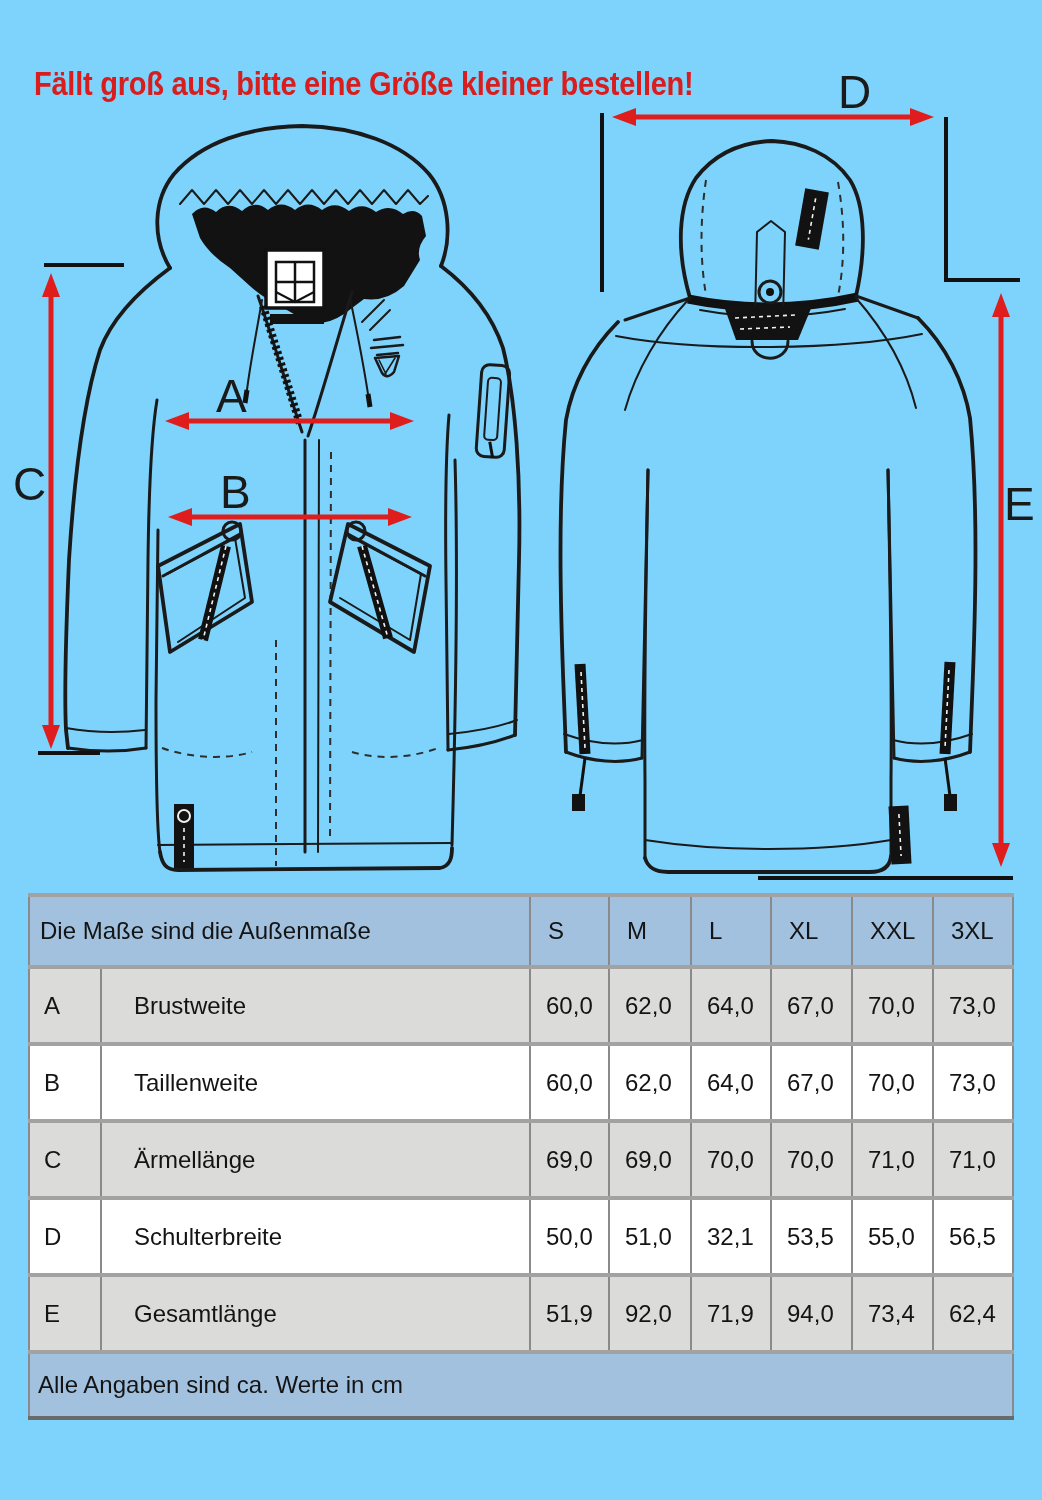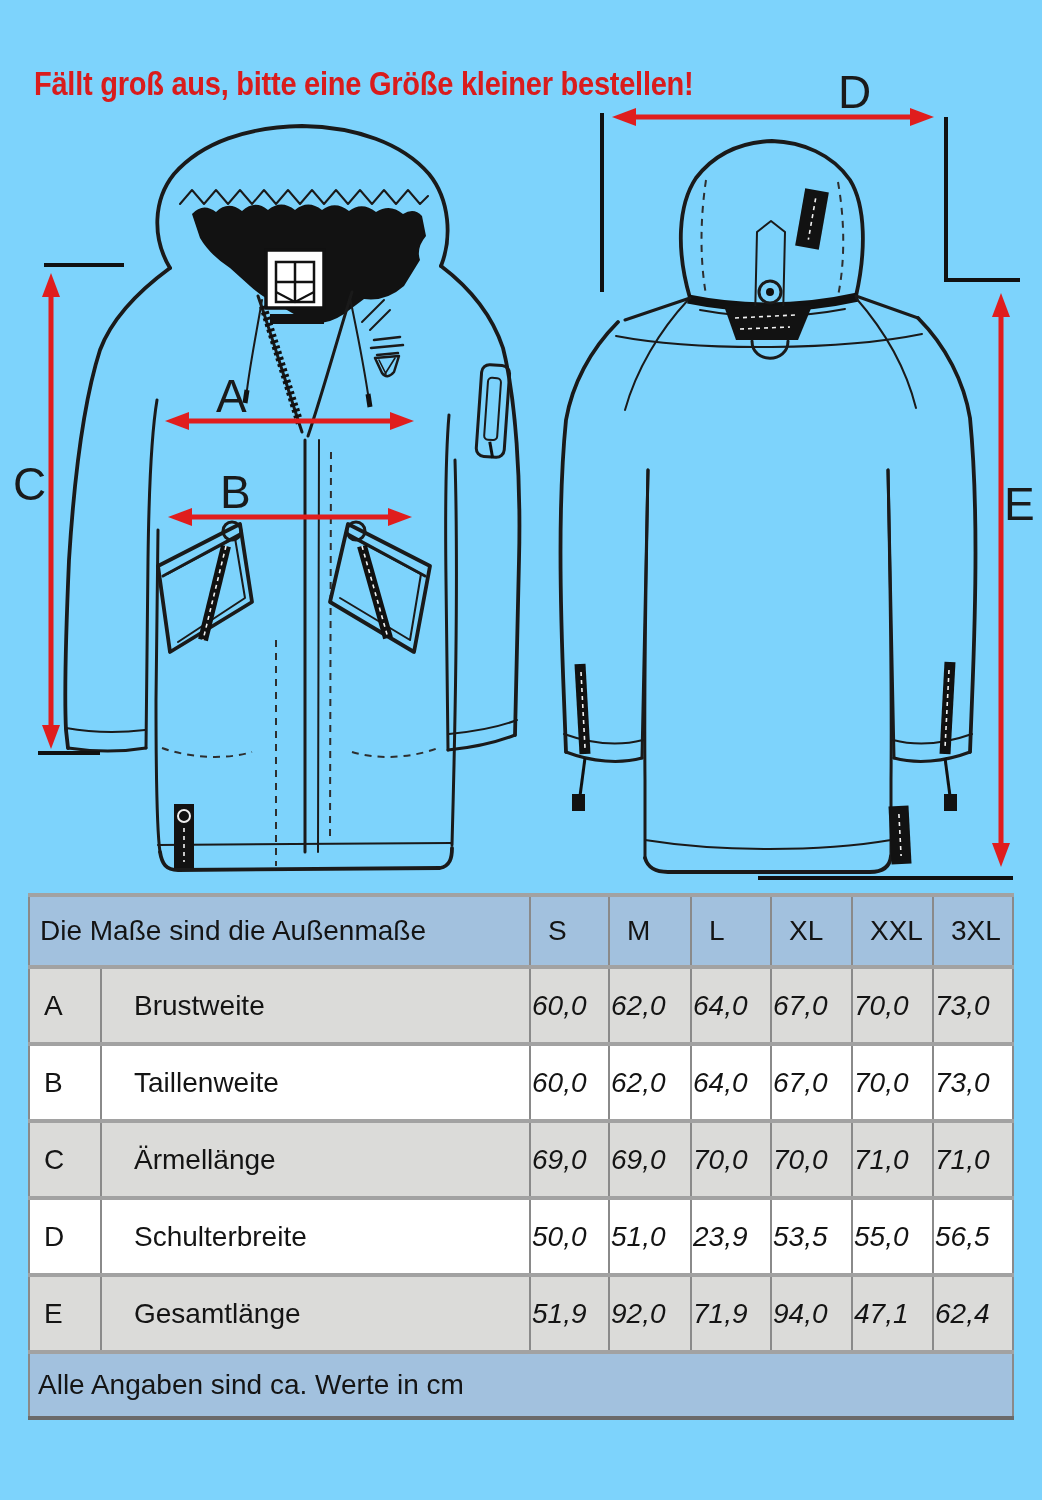--- a/index.html
+++ b/index.html
@@ -15,36 +15,36 @@
   .fillk{fill:#121212;stroke:none;}
   .stitch{stroke:#2e2e2e;stroke-width:2;stroke-dasharray:7 6;fill:none;}
   .teeth{stroke:#111;stroke-width:8;stroke-dasharray:3 3;fill:none;}
   .whitemark{stroke:#f2f2f2;stroke-width:1.6;stroke-dasharray:4 4;fill:none;}
   .arrow{stroke:var(--accent-red,#e01d1d);stroke-width:5;fill:none;}
   .arrow-head{fill:var(--accent-red,#e01d1d);stroke:none;}
   .tick{stroke:#111;stroke-width:4;fill:none;}
   .mlabel{font-size:46px;fill:#1a1a1a;}
   
   table.size-table{position:absolute;left:28px;top:893px;width:984px;border-collapse:collapse;
-       table-layout:fixed;font-size:28px;color:#141414;
+       table-layout:fixed;font-size:24px;color:#141414;
        border:2px solid #6f6f6f;border-bottom:4px solid #6a6a6a;}
   .size-table th,.size-table td{border:2px solid #8a8a8a;font-weight:400;text-align:left;
        vertical-align:middle;white-space:nowrap;overflow:hidden;padding:0 0 0 8px;}
   .size-table tr{border-top:4px solid #a2a2a2;}
   .size-table thead tr{height:72px;}
   .size-table tbody tr{height:77px;}
   .size-table tfoot tr{height:66px;}
   .blue{background:var(--table-blue,#a2c1de);}
   .row-gray td{background:var(--row-gray,#dbdbd9);}
   .row-white td{background:#ffffff;}
   td.key-cell{padding-left:14px;}
   td.label-cell{padding-left:32px;}
   th.merged{padding-left:10px;}
   th.size{padding-left:17px;}
-  td.val{padding-left:1px;font-style:italic;}
+  td.val{padding-left:15px;}
   td.footer-cell{padding-left:8px;}
 </style>
 </head>
 <body>
 
 <div id="canvas">
 
   <div class="headline">Fällt groß aus, bitte eine Größe kleiner bestellen!</div>
 
   <svg class="diagram" width="1042" height="890" viewBox="0 0 1042 890">
@@ -304,33 +304,33 @@
         <td class="val">70,0</td>
         <td class="val">70,0</td>
         <td class="val">71,0</td>
         <td class="val">71,0</td>
       </tr>
       <tr class="row-white">
         <td class="key-cell">D</td>
         <td class="label-cell">Schulterbreite</td>
         <td class="val">50,0</td>
         <td class="val">51,0</td>
-        <td class="val">23,9</td>
+        <td class="val">32,1</td>
         <td class="val">53,5</td>
         <td class="val">55,0</td>
         <td class="val">56,5</td>
       </tr>
       <tr class="row-gray">
         <td class="key-cell">E</td>
         <td class="label-cell">Gesamtlänge</td>
         <td class="val">51,9</td>
         <td class="val">92,0</td>
         <td class="val">71,9</td>
         <td class="val">94,0</td>
-        <td class="val">47,1</td>
+        <td class="val">73,4</td>
         <td class="val">62,4</td>
       </tr>
     </tbody>
     <tfoot>
       <tr>
         <td colspan="8" class="blue footer-cell">Alle Angaben sind ca. Werte in cm</td>
       </tr>
     </tfoot>
   </table>
 </div>

